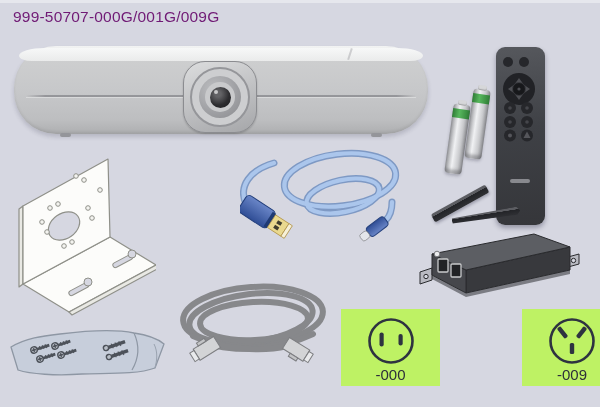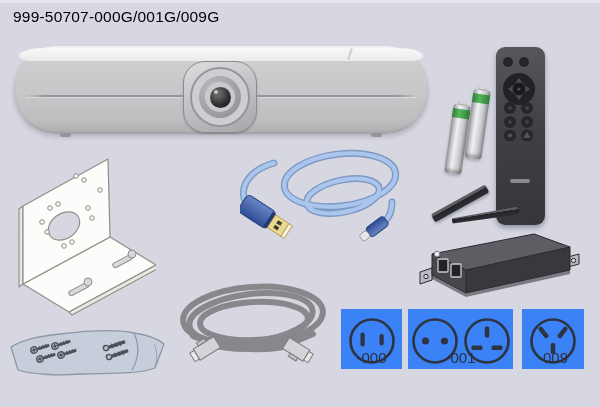--- a/index.html
+++ b/index.html
@@ -3,21 +3,21 @@
 <meta charset="utf-8">
 <style>
   html,body{margin:0;padding:0;background:#d6d7e1;}
   .stage{position:relative;width:600px;height:407px;background:#d6d7e1;overflow:hidden;
          font-family:"Liberation Sans",sans-serif;}
   .stage::before{content:"";position:absolute;left:0;top:0;right:0;height:3px;
          background:rgba(255,255,255,.4);pointer-events:none;}
   .abs{position:absolute;}
 
   
-  .title{left:13px;top:8px;font-size:15.5px;color:#000000;letter-spacing:.2px;}
+  .title{left:13px;top:8px;font-size:15.5px;color:#701a75;letter-spacing:.2px;}
 
   
   .videobar{left:14px;top:46px;width:414px;height:88px;border-radius:42px;
     background:linear-gradient(180deg,#f2f3f3 0%,#e6e7e7 9%,#cdcecf 17%,#c7c8ca 50%,#bdbec0 84%,#adaeb0 100%);
     box-shadow:0 3px 4px rgba(40,40,60,.18), inset 0 -2px 3px rgba(0,0,0,.08);}
   .vb-top{position:absolute;left:5px;top:2px;right:5px;height:13px;
     border-radius:40px 40px 20px 20px / 12px 12px 8px 8px;
     background:linear-gradient(180deg,#f7f8f8,#eaebeb);}
   .vb-seam{position:absolute;left:12px;right:12px;top:49px;height:1.5px;
     background:linear-gradient(90deg,transparent,rgba(110,110,116,.55) 5%,rgba(110,110,116,.55) 95%,transparent);}
@@ -52,21 +52,21 @@
 
   
   .strip{position:absolute;transform-origin:left center;border-radius:2px;
     background:linear-gradient(180deg,#5c5d62 0 30%,#232428 34%,#2f3034 100%);
     box-shadow:0 2px 3px rgba(30,30,55,.3);}
   .stripA{left:433px;top:214px;width:62px;height:9px;transform:rotate(-29deg);}
   .stripB{left:452px;top:217px;width:69px;height:8px;transform:rotate(-9deg);
     clip-path:polygon(0 18%,95% 0,100% 55%,95% 100%,0 82%);}
 
   
-  .plugbox{position:absolute;top:309px;height:60px;background:#3b82f6;}
+  .plugbox{position:absolute;top:309px;height:77px;background:#bef264;padding-left:38px;}
   .plug-label{position:absolute;bottom:3px;left:0;width:100%;text-align:center;font-size:15px;color:#2d2f3a;}
   .outlets{position:absolute;top:6px;left:0;width:100%;display:flex;justify-content:center;gap:0px;}
   svg{display:block;}
 </style>
 </head>
 <body>
 
 <div class="stage">
 
   <div class="abs title">999-50707-000G/001G/009G</div>
@@ -276,40 +276,20 @@
         <circle cx="26" cy="26" r="21.5" fill="none" stroke="#2e3340" stroke-width="2.6"></circle>
         <g fill="#2e3340">
           <rect x="14.5" y="17.5" width="4.2" height="14" rx="2"></rect>
           <rect x="33.5" y="19" width="4.2" height="11.5" rx="2"></rect>
         </g>
       </svg>
     </div>
     <div class="plug-label">-000</div>
   </div>
 
-  <div class="plugbox" style="left:408px;width:105px;">
-    <div class="outlets">
-      <svg width="52" height="52" viewBox="0 0 52 52">
-        <circle cx="26" cy="26" r="21.5" fill="none" stroke="#2e3340" stroke-width="2.6"></circle>
-        <g fill="#2e3340">
-          <circle cx="16.5" cy="26" r="3.6"></circle>
-          <circle cx="35.5" cy="26" r="3.6"></circle>
-        </g>
-      </svg>
-      <svg width="52" height="52" viewBox="0 0 52 52">
-        <circle cx="26" cy="26" r="21.5" fill="none" stroke="#2e3340" stroke-width="2.6"></circle>
-        <g fill="#2e3340">
-          <rect x="23.8" y="11.5" width="4.4" height="11" rx="1.5"></rect>
-          <rect x="10.5" y="30.5" width="11" height="4.4" rx="1.5"></rect>
-          <rect x="30.5" y="30.5" width="11" height="4.4" rx="1.5"></rect>
-        </g>
-      </svg>
-    </div>
-    <div class="plug-label">-001</div>
-  </div>
 
   <div class="plugbox" style="left:522px;width:62px;text-decoration:underline;">
     <div class="outlets">
       <svg width="52" height="52" viewBox="0 0 52 52">
         <circle cx="26" cy="26" r="21.5" fill="none" stroke="#2e3340" stroke-width="2.6"></circle>
         <g fill="#2e3340">
           <rect x="-2.2" y="-6.5" width="4.4" height="13" rx="1.5" transform="translate(16.5,17.5) rotate(-38)"></rect>
           <rect x="-2.2" y="-6.5" width="4.4" height="13" rx="1.5" transform="translate(35.5,17.5) rotate(38)"></rect>
           <rect x="23.8" y="28" width="4.4" height="11" rx="1.5"></rect>
         </g>

